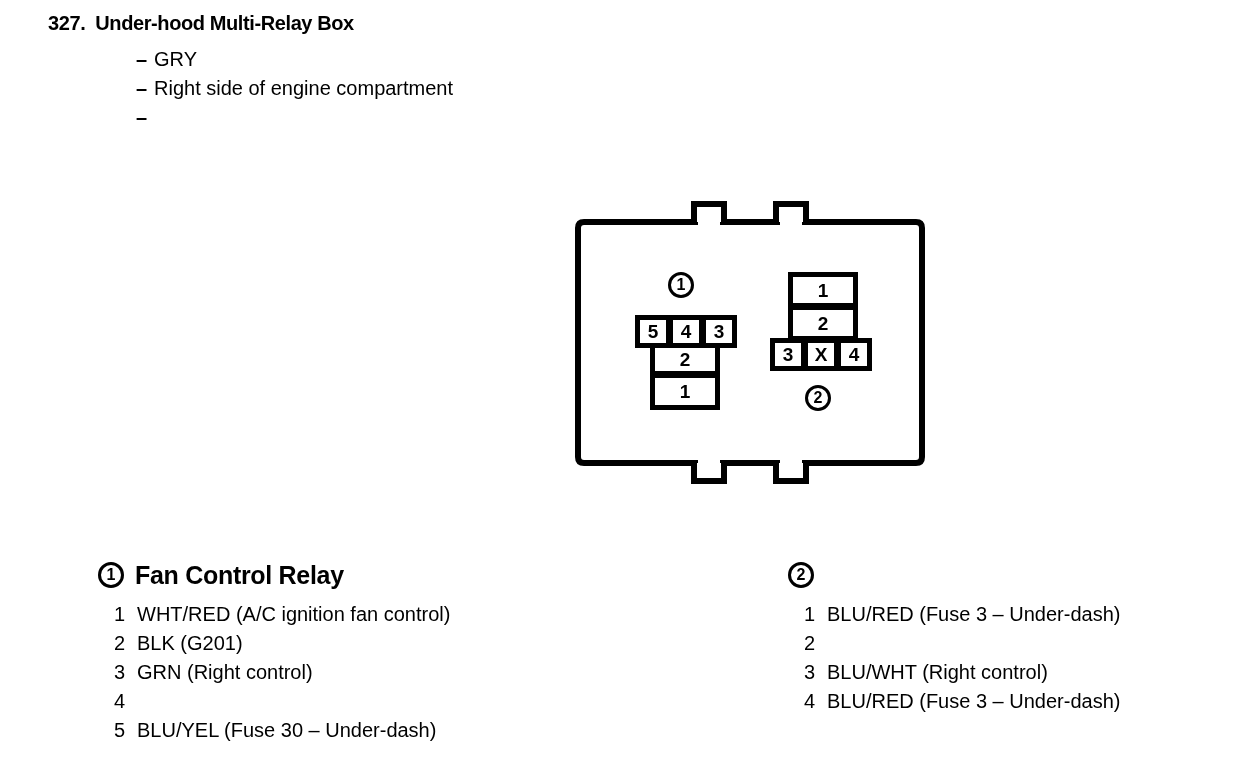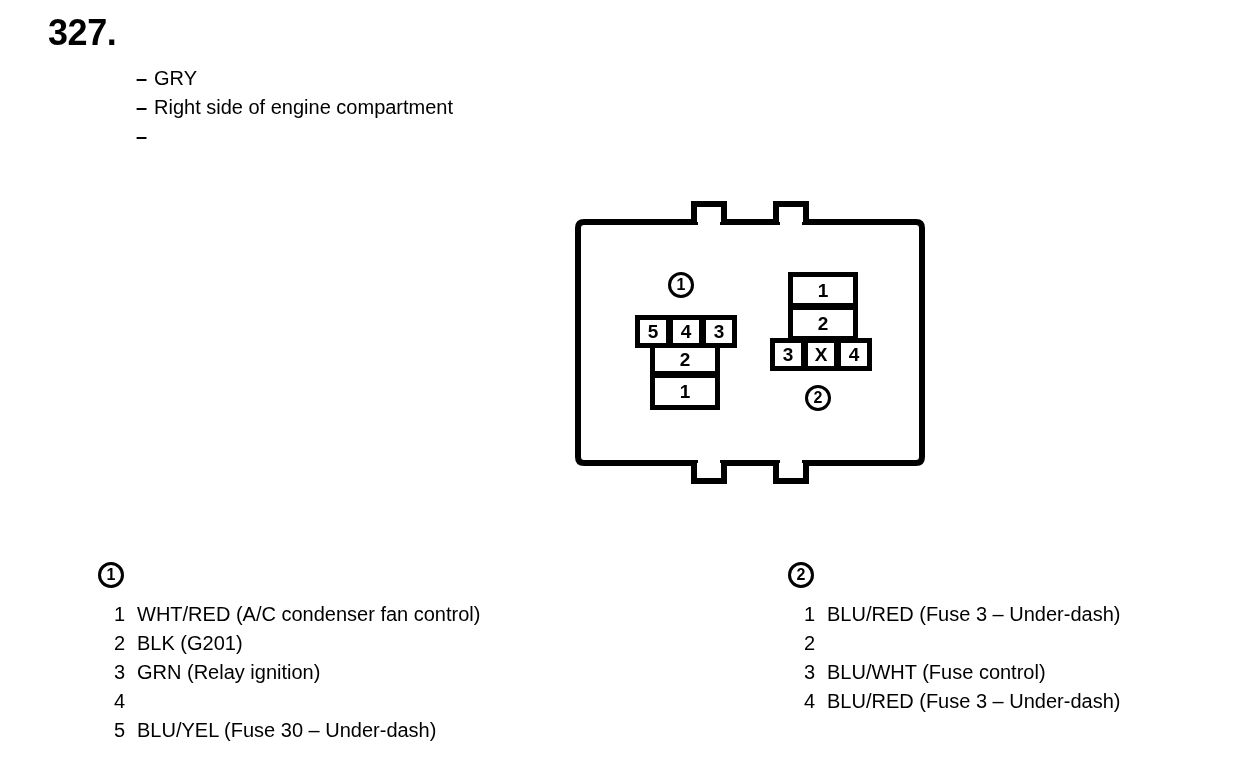--- a/index.html
+++ b/index.html
@@ -21,21 +21,21 @@
   
   .page-header {
     position: absolute;
     left: 48px;
     top: 12px;
     width: 1100px;
   }
   .title-row {
     display: flex;
     align-items: baseline;
-    font-size: 36px;
+    font-size: 20px;
     font-weight: bold;
     letter-spacing: -0.4px;
     white-space: nowrap;
     text-align: right;
   }
   .title-number {
     margin-right: 10px;
   }
   .subtitle-list {
     margin-top: 10px;
@@ -166,20 +166,21 @@
     flex: 0 0 23px;
     text-align: left;
   }
 </style>
 </head>
 <body>
 
 <div class="page-header">
   <div class="title-row">
     <span class="title-number">327.</span>
+    <span>Under-hood Multi-Relay Box</span>
   </div>
   <div class="subtitle-list">
     <div class="subtitle-item">
       <span class="subtitle-dash">–</span>
       <span>GRY</span>
     </div>
     <div class="subtitle-item">
       <span class="subtitle-dash">–</span>
       <span>Right side of engine compartment</span>
     </div>
@@ -239,33 +240,34 @@
   <div class="conn-cell c2-c2">2</div>
 
   <div class="conn-cell c2-row c2-c3">3</div>
   <div class="conn-cell c2-row c2-cx">X</div>
   <div class="conn-cell c2-row c2-c4">4</div>
 </div>
 
 <div class="legend legend-left">
   <div class="legend-head">
     <span class="legend-marker">1</span>
+    <span class="legend-title">Fan Control Relay</span>
   </div>
   <div class="legend-list">
     <div class="legend-row">
       <span class="legend-pin">1</span>
-      <span>WHT/RED (A/C condenser fan control)</span>
+      <span>WHT/RED (A/C ignition fan control)</span>
     </div>
     <div class="legend-row">
       <span class="legend-pin">2</span>
       <span>BLK (G201)</span>
     </div>
     <div class="legend-row">
       <span class="legend-pin">3</span>
-      <span>GRN (Relay ignition)</span>
+      <span>GRN (Right control)</span>
     </div>
     <div class="legend-row">
       <span class="legend-pin">4</span>
     </div>
     <div class="legend-row">
       <span class="legend-pin">5</span>
       <span>BLU/YEL (Fuse 30 – Under-dash)</span>
     </div>
   </div>
 </div>
@@ -277,20 +279,20 @@
   <div class="legend-list">
     <div class="legend-row">
       <span class="legend-pin">1</span>
       <span>BLU/RED (Fuse 3 – Under-dash)</span>
     </div>
     <div class="legend-row">
       <span class="legend-pin">2</span>
     </div>
     <div class="legend-row">
       <span class="legend-pin">3</span>
-      <span>BLU/WHT (Fuse control)</span>
+      <span>BLU/WHT (Right control)</span>
     </div>
     <div class="legend-row">
       <span class="legend-pin">4</span>
       <span>BLU/RED (Fuse 3 – Under-dash)</span>
     </div>
   </div>
 </div>
 
 </body></html>

